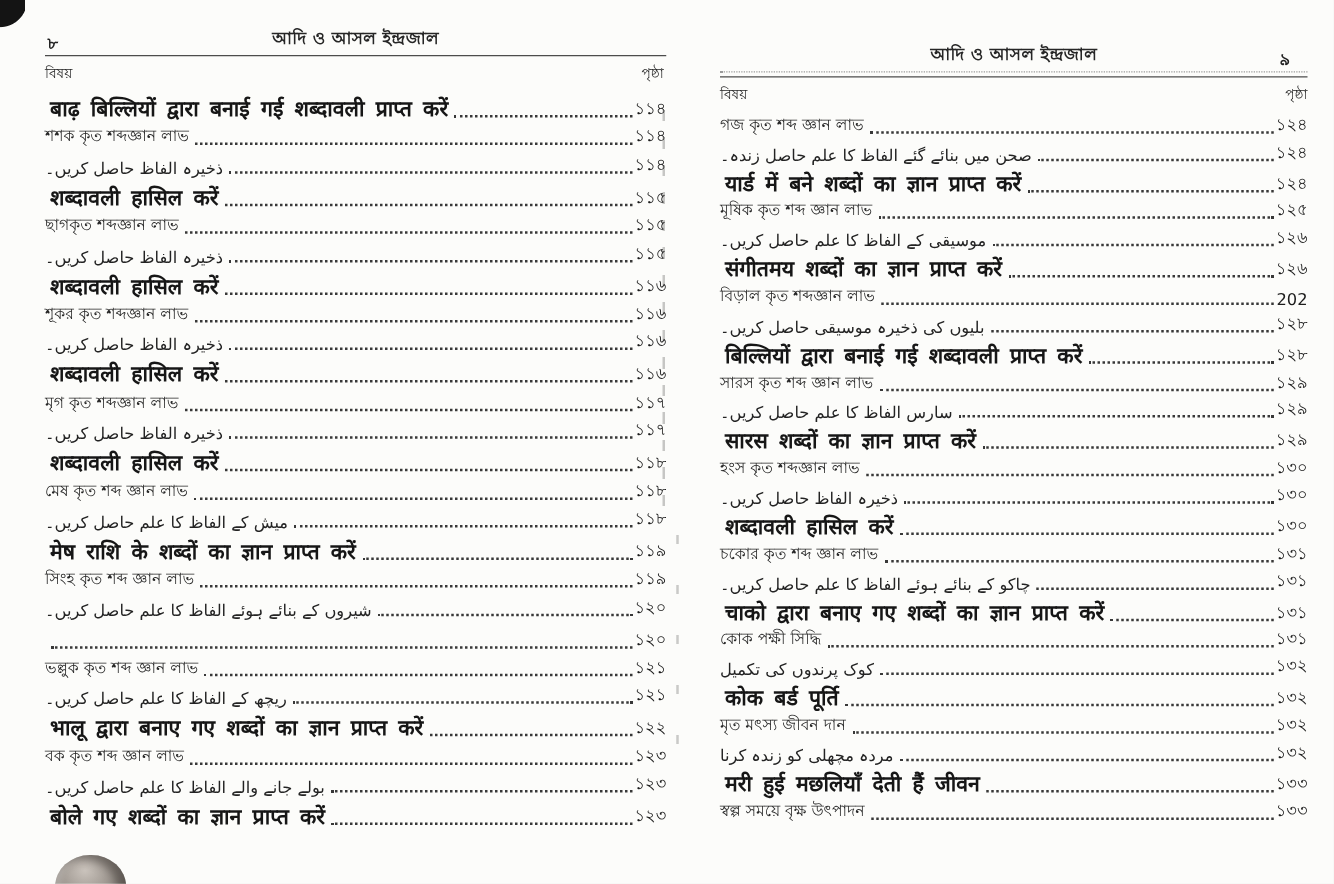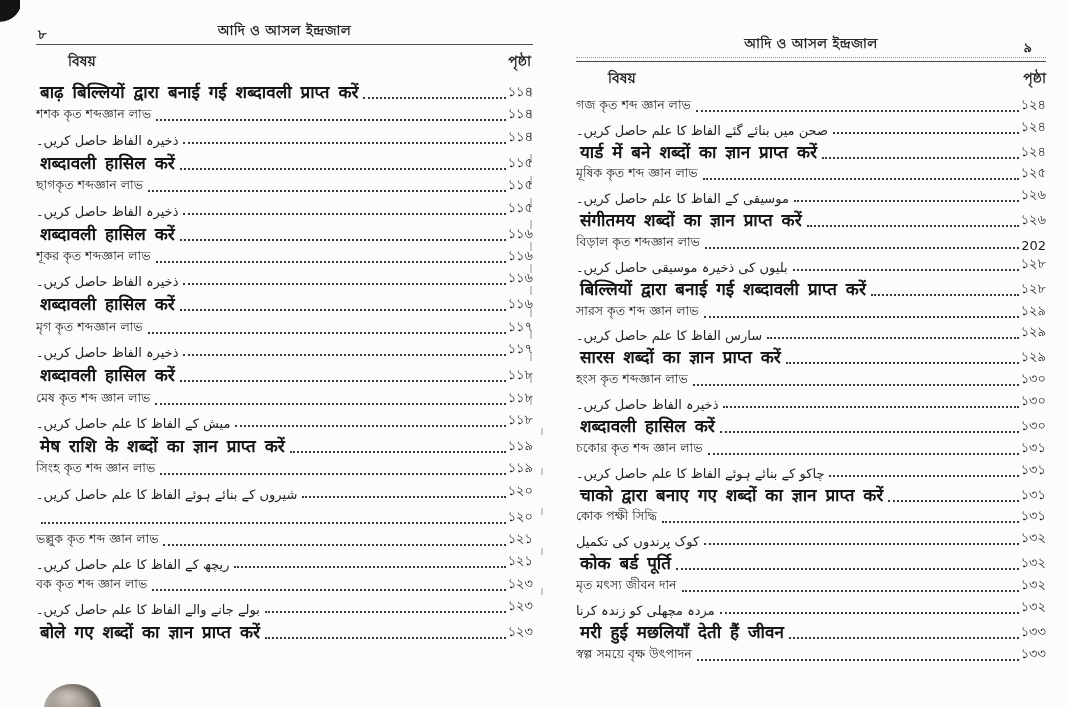--- a/index.html
+++ b/index.html
@@ -27,23 +27,22 @@
   .folio { position: absolute; font-size: 13px; font-weight: 600; color: #222; bottom: -2px; }
   .page-left  .folio { left: 2px; }
   .page-right .folio { right: 14px; }
 
   .rule { border-bottom: 1.4px solid #4c4c4c; }
   .page-right .rule { border-top: 1px dotted #9a9a9a; padding-top: 3px; }
   .page-left  .rule { border-bottom-style: solid; }
 
   .colhead {
     display: flex; justify-content: space-between;
-    font-size: 14px; font-weight: 700; color: #242424;
+    font-size: 11px; font-weight: 400; color: #242424;
     padding: 5px 0 1px 0;
-    margin-left: 32px;
   }
   .page-left  .colhead { padding-right: 2px; }
 
   .entries { margin-top: 2px; }
 
   .row { display: flex; align-items: flex-end; }
   .row.main { height: 26px; font-size: 17px; font-weight: 700; color: #161616; word-spacing: 3px; }
   .row.sub  { height: 22.4px; font-size: 12.5px; font-weight: 500; color: #262626; }
   .row.urdu { height: 22.4px; font-size: 13px;  font-weight: 500; color: #232323; }
   .page-right .row.main { height: 25px; }
@@ -197,20 +196,25 @@
         <div class="row sub">
           <span class="label">ভল্লুক কৃত শব্দ জ্ঞান লাভ</span>
           <span class="leader"></span>
           <span class="pagenum">১২১</span>
         </div>
         <div class="row urdu">
           <span class="label" dir="rtl">ریچھ کے الفاظ کا علم حاصل کریں۔</span>
           <span class="leader"></span>
           <span class="pagenum">১২১</span>
         </div>
+        <div class="row main">
+          <span class="label">भालू द्वारा बनाए गए शब्दों का ज्ञान प्राप्त करें</span>
+          <span class="leader"></span>
+          <span class="pagenum">১২২</span>
+        </div>
         <div class="row sub">
           <span class="label">বক কৃত শব্দ জ্ঞান লাভ</span>
           <span class="leader"></span>
           <span class="pagenum">১২৩</span>
         </div>
         <div class="row urdu">
           <span class="label" dir="rtl">بولے جانے والے الفاظ کا علم حاصل کریں۔</span>
           <span class="leader"></span>
           <span class="pagenum">১২৩</span>
         </div>
@@ -232,21 +236,21 @@
       <span>বিষয়</span>
       <span>পৃষ্ঠা</span>
     </div>
     <div class="entries">
         <div class="row sub">
           <span class="label">গজ কৃত শব্দ জ্ঞান লাভ</span>
           <span class="leader"></span>
           <span class="pagenum">১২৪</span>
         </div>
         <div class="row urdu">
-          <span class="label" dir="rtl">صحن میں بنائے گئے الفاظ کا علم حاصل کریں۔</span>
+          <span class="label" dir="rtl">صحن میں بنائے گئے الفاظ کا علم حاصل زندہ۔</span>
           <span class="leader"></span>
           <span class="pagenum">১২৪</span>
         </div>
         <div class="row main">
           <span class="label">यार्ड में बने शब्दों का ज्ञान प्राप्त करें</span>
           <span class="leader"></span>
           <span class="pagenum">১২৪</span>
         </div>
         <div class="row sub">
           <span class="label">মূষিক কৃত শব্দ জ্ঞান লাভ</span>

